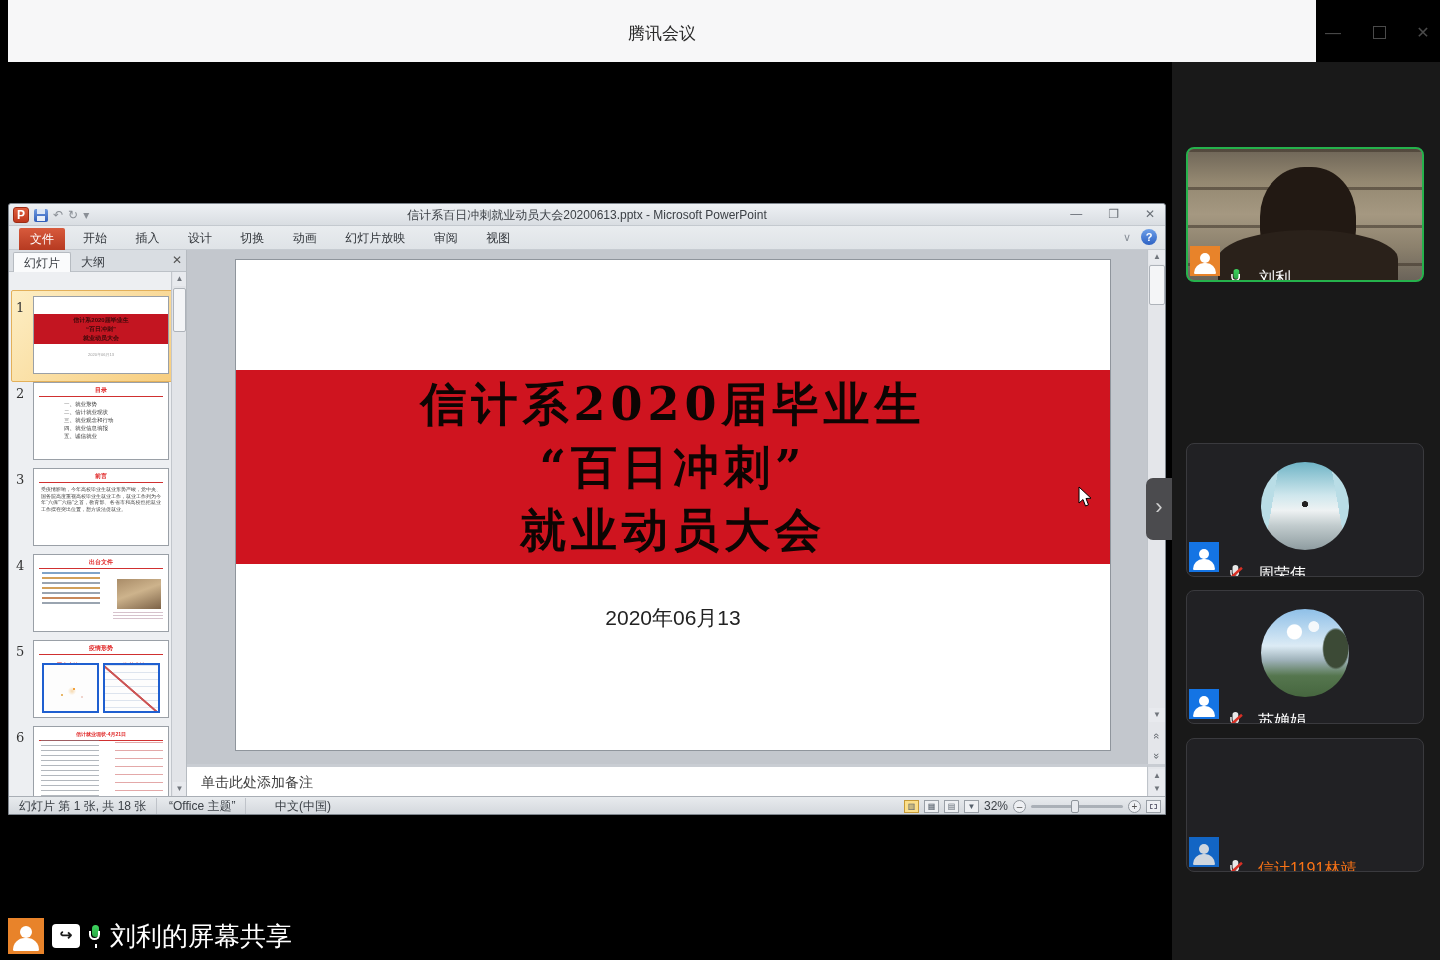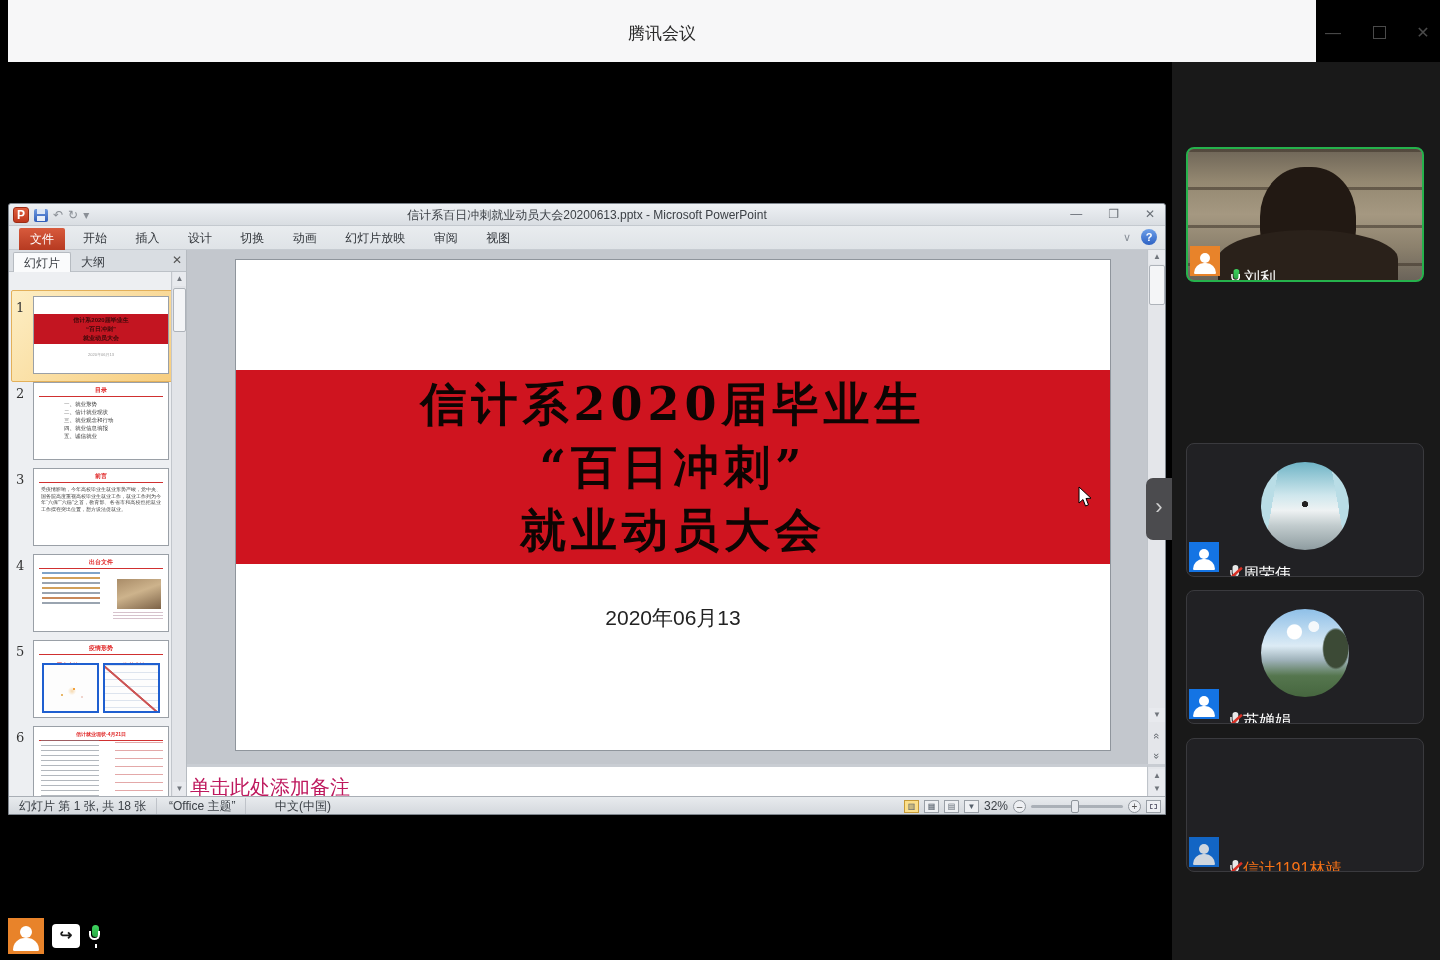--- a/index.html
+++ b/index.html
@@ -126,21 +126,21 @@
   
   #v-scroll { position:absolute; right:0; top:0; width:18px; bottom:32px; background:#e4e6ea;
               border-left:1px solid #bfc4ca; }
   #v-scroll .sc-btn { width:16px; }
   .dbl { position:absolute; left:1px; width:16px; height:16px; color:#5a5f66; text-align:center; }
   .dbl span { display:inline-block; transform:rotate(90deg); font-size:11px; line-height:16px; }
 
   
   #notes { position:absolute; left:0; right:18px; bottom:0; height:32px; background:#fff;
            border-top:3px solid #c9cdd3; }
-  #notes-text { position:absolute; left:3px; top:7px; font-size:20px; color:#be185d; }
+  #notes-text { position:absolute; left:14px; top:7px; font-size:14px; color:#404040; }
   #notes-scroll { position:absolute; right:0; bottom:0; width:18px; height:32px; background:#e4e6ea;
                   border-top:3px solid #c9cdd3; border-left:1px solid #bfc4ca; }
 
   
   #status { position:absolute; left:0; right:0; bottom:0; height:18px;
             background:linear-gradient(#e8ebee,#d4d8dd); border-top:1px solid #a9aeb5;
             font-size:12px; color:#3c4147; }
   .st-seg { position:absolute; top:1px; line-height:16px; padding:0 10px; border-right:1px solid #bfc3c9; }
   #st-zoomgrp { position:absolute; right:4px; top:1px; display:flex; align-items:center; gap:5px; height:16px; }
   .view-ico { width:15px; height:13px; border:1px solid #9aa0a7; background:#eef0f3; font-size:8px;
@@ -217,21 +217,21 @@
       radial-gradient(ellipse 22px 34px at 85% 45%, #3c4a36 0 55%, transparent 62%),
       linear-gradient(180deg,#8fc0e8 0%,#dcebf5 42%,#9fb2ba 58%,#55764e 76%,#46663f 100%); }
   #av-bear { background:
       radial-gradient(ellipse 17px 13px at 52% 30%, #f4f1ea 0 60%, transparent 66%),
       radial-gradient(ellipse 22px 30px at 46% 62%, #efece4 0 60%, transparent 66%),
       radial-gradient(circle 2px at 55% 28%, #222 0 70%, transparent 75%),
       linear-gradient(160deg,#b6a88f,#a89а80 60%,#93866d 100%), #ab9e85; }
 
   .namebar { position:absolute; left:2px; bottom:4px; display:flex; align-items:stretch; height:30px; }
   .namebar .badge { width:30px; height:30px; }
-  .nstrip { display:flex; align-items:center; gap:1px; background:rgba(5,5,5,.82);
+  .nstrip { display:flex; align-items:center; gap:16px; background:rgba(5,5,5,.82);
             padding:0 9px 0 9px;margin-top:32px; }
   .nstrip .mic { transform:scale(.82); }
   .pname { color:#fff; font-size:16px; white-space:nowrap; }
 
   
   #cursor { position:absolute; left:1078px; top:424px; }
 </style>
 </head>
 <body>
 
@@ -428,20 +428,21 @@
     <span class="badge orange">
       <i class="person-head"></i>
         <i class="person-body"></i>
     </span>
     <span id="share-ico">↪</span>
     <span class="mic on">
       <i class="mbody"></i>
         <i class="arc"></i>
         <i class="stem"></i>
     </span>
+    <span id="share-label">刘利的屏幕共享</span>
   </div>
 </div>
 
 <div id="panel">
 
   <div class="tile" id="tile-0">
     <div id="video-liu">
       <i class="head" style="position:absolute"></i>
         <i class="shoulders" style="position:absolute"></i>
     </div>

